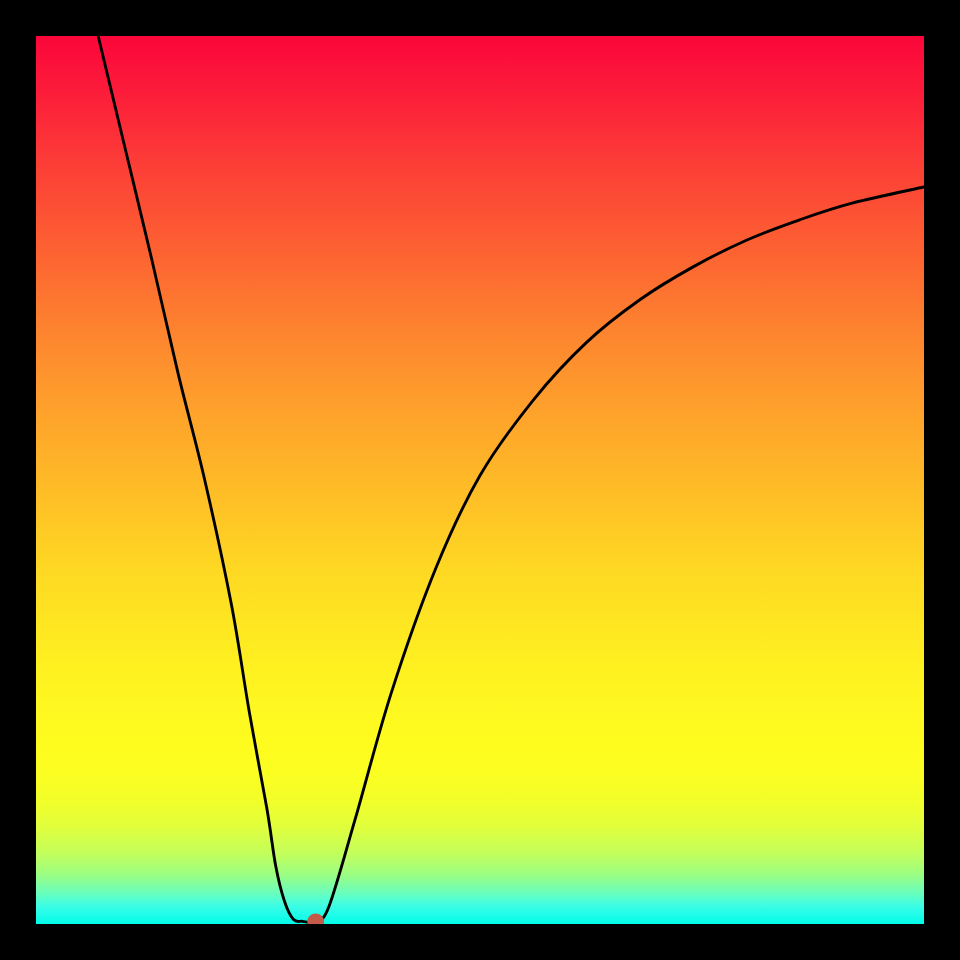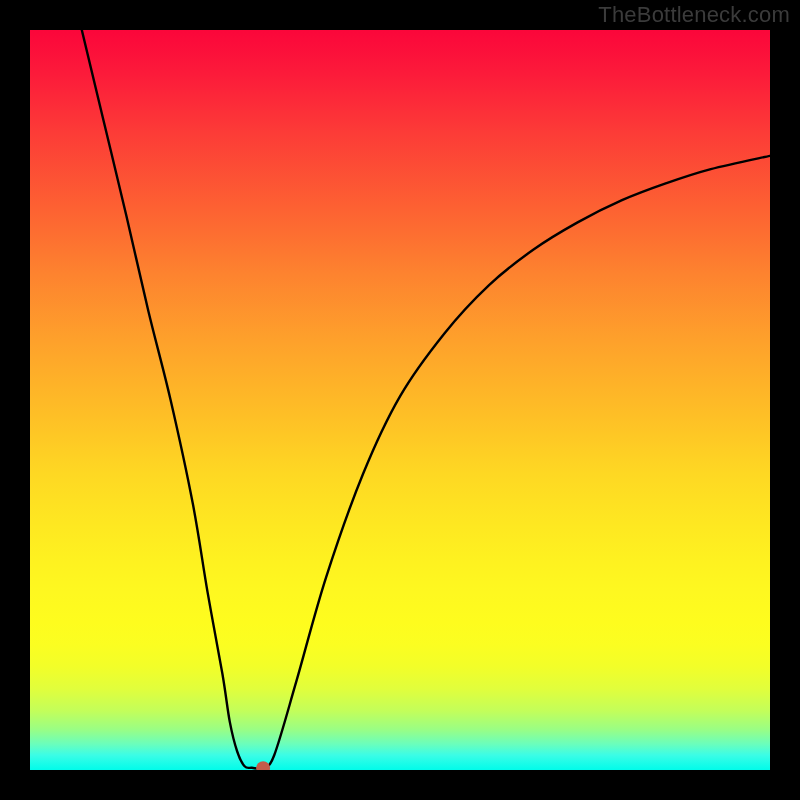--- a/index.html
+++ b/index.html
@@ -75,21 +75,20 @@
     stroke-linejoin: round;
   }
   .dot {
     fill: #c45b49;
   }
 </style>
 </head>
 <body>
 
 <div class="frame">
-  <div class="watermark">TheBottleneck.com</div>
   <div class="plot-area">
     <div class="gradient"></div>
     <svg class="curve-svg" viewBox="0 0 740 740" preserveAspectRatio="none">
       <path id="curve-path" class="curve-path" d="M 51.80 0.00 C 55.50 15.42, 66.60 61.67, 74.00 92.50 C 81.40 123.33, 88.80 153.55, 96.20 185.00 C 103.60 216.45, 111.00 250.37, 118.40 281.20 C 125.80 312.03, 133.20 337.93, 140.60 370.00 C 148.00 402.07, 156.63 441.53, 162.80 473.60 C 168.97 505.67, 172.67 534.03, 177.60 562.40 C 182.53 590.77, 188.70 622.22, 192.40 643.80 C 196.10 665.38, 197.33 678.95, 199.80 691.90 C 202.27 704.85, 204.73 714.10, 207.20 721.50 C 209.67 728.90, 212.13 733.59, 214.60 736.30 C 217.07 739.01, 218.92 737.53, 222.00 737.78 C 225.08 738.03, 229.40 739.88, 233.10 737.78 C 236.80 735.68, 238.65 739.63, 244.20 725.20 C 249.75 710.77, 257.77 680.80, 266.40 651.20 C 275.03 621.60, 284.90 582.13, 296.00 547.60 C 307.10 513.07, 320.67 474.22, 333.00 444.00 C 345.33 413.78, 356.43 389.73, 370.00 366.30 C 383.57 342.87, 399.60 321.90, 414.40 303.40 C 429.20 284.90, 444.00 269.24, 458.80 255.30 C 473.60 241.36, 488.40 230.26, 503.20 219.78 C 518.00 209.30, 532.80 200.66, 547.60 192.40 C 562.40 184.14, 577.20 176.74, 592.00 170.20 C 606.80 163.66, 621.60 158.36, 636.40 153.18 C 651.20 148.00, 663.53 143.68, 680.80 139.12 C 698.07 134.56, 730.13 128.02, 740.00 125.80"></path>
       <ellipse id="marker-dot" class="dot" cx="233.10" cy="737.78" rx="7" ry="6.5"></ellipse>
     </svg>
   </div>
 </div>
 
 </body></html>

